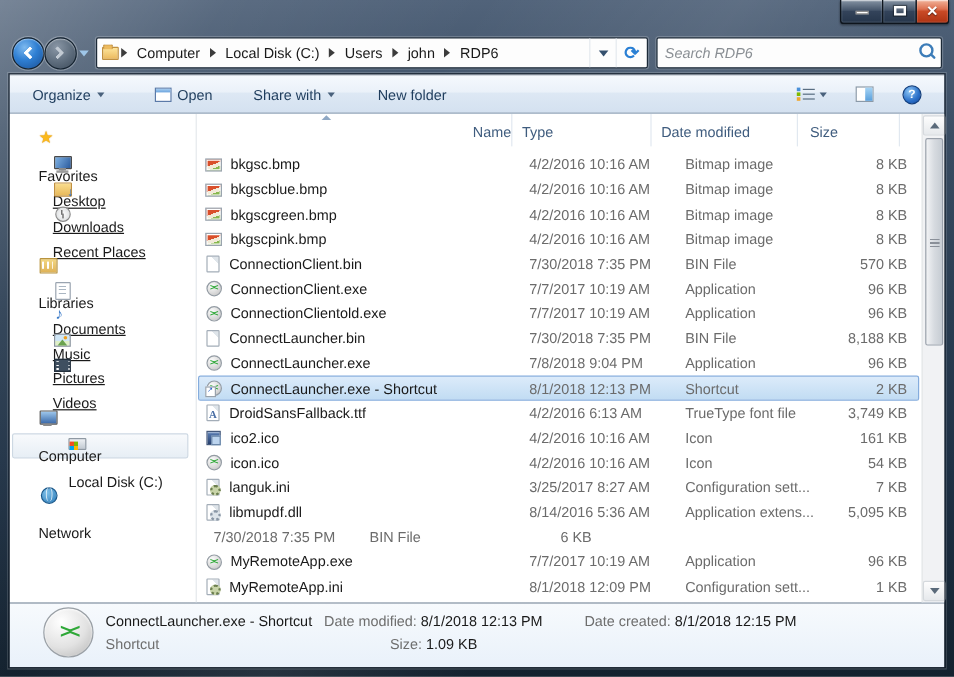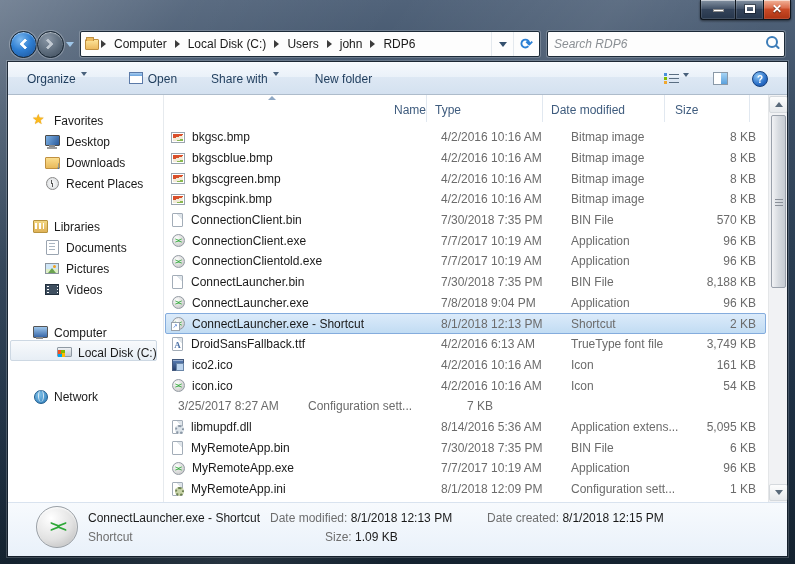--- a/index.html
+++ b/index.html
@@ -64,21 +64,21 @@
   .magnifier::before { content:""; position:absolute; left:4px; top:3px; width:8px; height:8px;
     border:2px solid #3c7cb8; border-radius:50%; }
   .magnifier::after { content:""; position:absolute; left:13px; top:13px; width:5px; height:2px;
     background:#3c7cb8; transform:rotate(45deg); border-radius:1px; }
 
   
   .toolbar { position:absolute; left:8px; top:62px; width:779px; height:33px;
     background:linear-gradient(#f5f9fd 0%, #eaf1f9 45%, #dde8f4 46%, #d4e1f0 100%);
     border-top:1px solid #f8fbfe; border-bottom:1px solid #aebccb;
     display:flex; align-items:center; color:#1e3c5c; }
-  .tb-item { display:flex; gap:5px; padding:4px 9px; border-radius:3px; cursor:pointer; white-space:nowrap; }
+  .tb-item { display:flex; align-items:center; gap:5px; padding:4px 9px; border-radius:3px; cursor:pointer; white-space:nowrap; }
   .tb-caret { width:0; height:0; border-left:3.5px solid transparent; border-right:3.5px solid transparent; border-top:4px solid #49617c; }
   .tb-sep { width:10px; }
   .tb-right { margin-left:auto; display:flex; align-items:center; gap:6px; padding-right:10px; }
   .open-glyph { width:14px; height:12px; border:1px solid #5b7aa8; background:#fff; position:relative; }
   .open-glyph::before { content:""; position:absolute; left:0; top:0; width:100%; height:3px; background:linear-gradient(#a8cdf0,#6aa3dd); }
   .views-glyph { width:15px; height:11px; position:relative; }
   .views-glyph::before { content:""; position:absolute; left:0; top:0; width:3px; height:3px; background:#4a90d9;
     box-shadow:0 4px 0 #7fba00, 0 8px 0 #f0a830; }
   .views-glyph::after { content:""; position:absolute; left:5px; top:1px; width:10px; height:1px; background:#5a6e82;
     box-shadow:0 4px 0 #5a6e82, 0 8px 0 #5a6e82; }
@@ -91,23 +91,23 @@
 
   
   .sidebar { position:absolute; left:8px; top:95px; width:156px; height:407px; background:#fff;
     border-right:1px solid #e6eaee; padding-top:12px; overflow:hidden; }
   .list-pane { position:absolute; left:164px; top:95px; width:623px; height:407px; background:#fff; }
   .details-pane { position:absolute; left:8px; top:502px; width:779px; height:54px;
     background:linear-gradient(#f7fafd,#e9f1fa); border-top:1px solid #d9e3ef; }
 
   
   .sb-group { margin-bottom:22px; }
-  .sb-item { height:21px; display:flex; align-items:flex-end; gap:6px; cursor:pointer; color:#1a1a1a; white-space:nowrap; }
+  .sb-item { height:21px; display:flex; align-items:flex-start; gap:17px; cursor:pointer; color:#1a1a1a; white-space:nowrap;flex-direction:column; }
   .sb-item.lvl0 { padding-left:24px; }
-  .sb-item.lvl1 { padding-left:36px; }
+  .sb-item.lvl1 { padding-left:36px;text-decoration:underline; }
   .sb-item.lvl2 { padding-left:48px; }
   .sb-item.selected { margin:0 6px 0 2px; padding-left:46px; border:1px solid #cdd8e3; border-radius:2px;
     background:linear-gradient(#f8fafc,#e7eef5); }
 
   
   .ico { display:inline-block; width:16px; height:16px; position:relative; flex:none; }
   .si-star::after { content:"\2605"; position:absolute; left:0; top:-1px; font-size:14px; color:#fbb91c; text-shadow:0 0 1px #c8861c; }
   .si-desktop::before { content:""; position:absolute; left:1px; top:2px; width:13px; height:9px; border:1px solid #4a4a4a;
     background:linear-gradient(120deg,#7fb2e4,#2a5a9c); border-radius:1px; }
   .si-desktop::after { content:""; position:absolute; left:5px; top:12px; width:6px; height:2px; background:#8a8a8a; box-shadow:-2px 2px 0 0 #9a9a9a, 2px 2px 0 0 #9a9a9a; }
@@ -325,20 +325,24 @@
     <div class="sb-group">
       <div class="sb-item lvl0">
         <span class="ico si-lib"></span>
         <span>Libraries</span>
       </div>
       <div class="sb-item lvl1">
         <span class="ico si-doc"></span>
         <span>Documents</span>
       </div>
       <div class="sb-item lvl1">
+        <span class="ico si-music"></span>
+        <span>Music</span>
+      </div>
+      <div class="sb-item lvl1">
         <span class="ico si-pic"></span>
         <span>Pictures</span>
       </div>
       <div class="sb-item lvl1">
         <span class="ico si-video"></span>
         <span>Videos</span>
       </div>
     </div>
     <div class="sb-group">
       <div class="sb-item lvl0">
@@ -480,38 +484,38 @@
       <div class="row">
         <div class="c-name">
           <span class="ico ic-exe"></span>
           <span>icon.ico</span>
         </div>
         <div class="c-date">4/2/2016 10:16 AM</div>
         <div class="c-type">Icon</div>
         <div class="c-size">54 KB</div>
       </div>
       <div class="row">
+        <div class="c-name">
+          <span class="ico ic-page ic-ini"></span>
+          <span>languk.ini</span>
+        </div>
         <div class="c-date">3/25/2017 8:27 AM</div>
         <div class="c-type">Configuration sett...</div>
         <div class="c-size">7 KB</div>
       </div>
       <div class="row">
         <div class="c-name">
           <span class="ico ic-page ic-dll"></span>
           <span>libmupdf.dll</span>
         </div>
         <div class="c-date">8/14/2016 5:36 AM</div>
         <div class="c-type">Application extens...</div>
         <div class="c-size">5,095 KB</div>
       </div>
       <div class="row">
-        <div class="c-name">
-          <span class="ico ic-page"></span>
-          <span>MyRemoteApp.bin</span>
-        </div>
         <div class="c-date">7/30/2018 7:35 PM</div>
         <div class="c-type">BIN File</div>
         <div class="c-size">6 KB</div>
       </div>
       <div class="row">
         <div class="c-name">
           <span class="ico ic-exe"></span>
           <span>MyRemoteApp.exe</span>
         </div>
         <div class="c-date">7/7/2017 10:19 AM</div>

